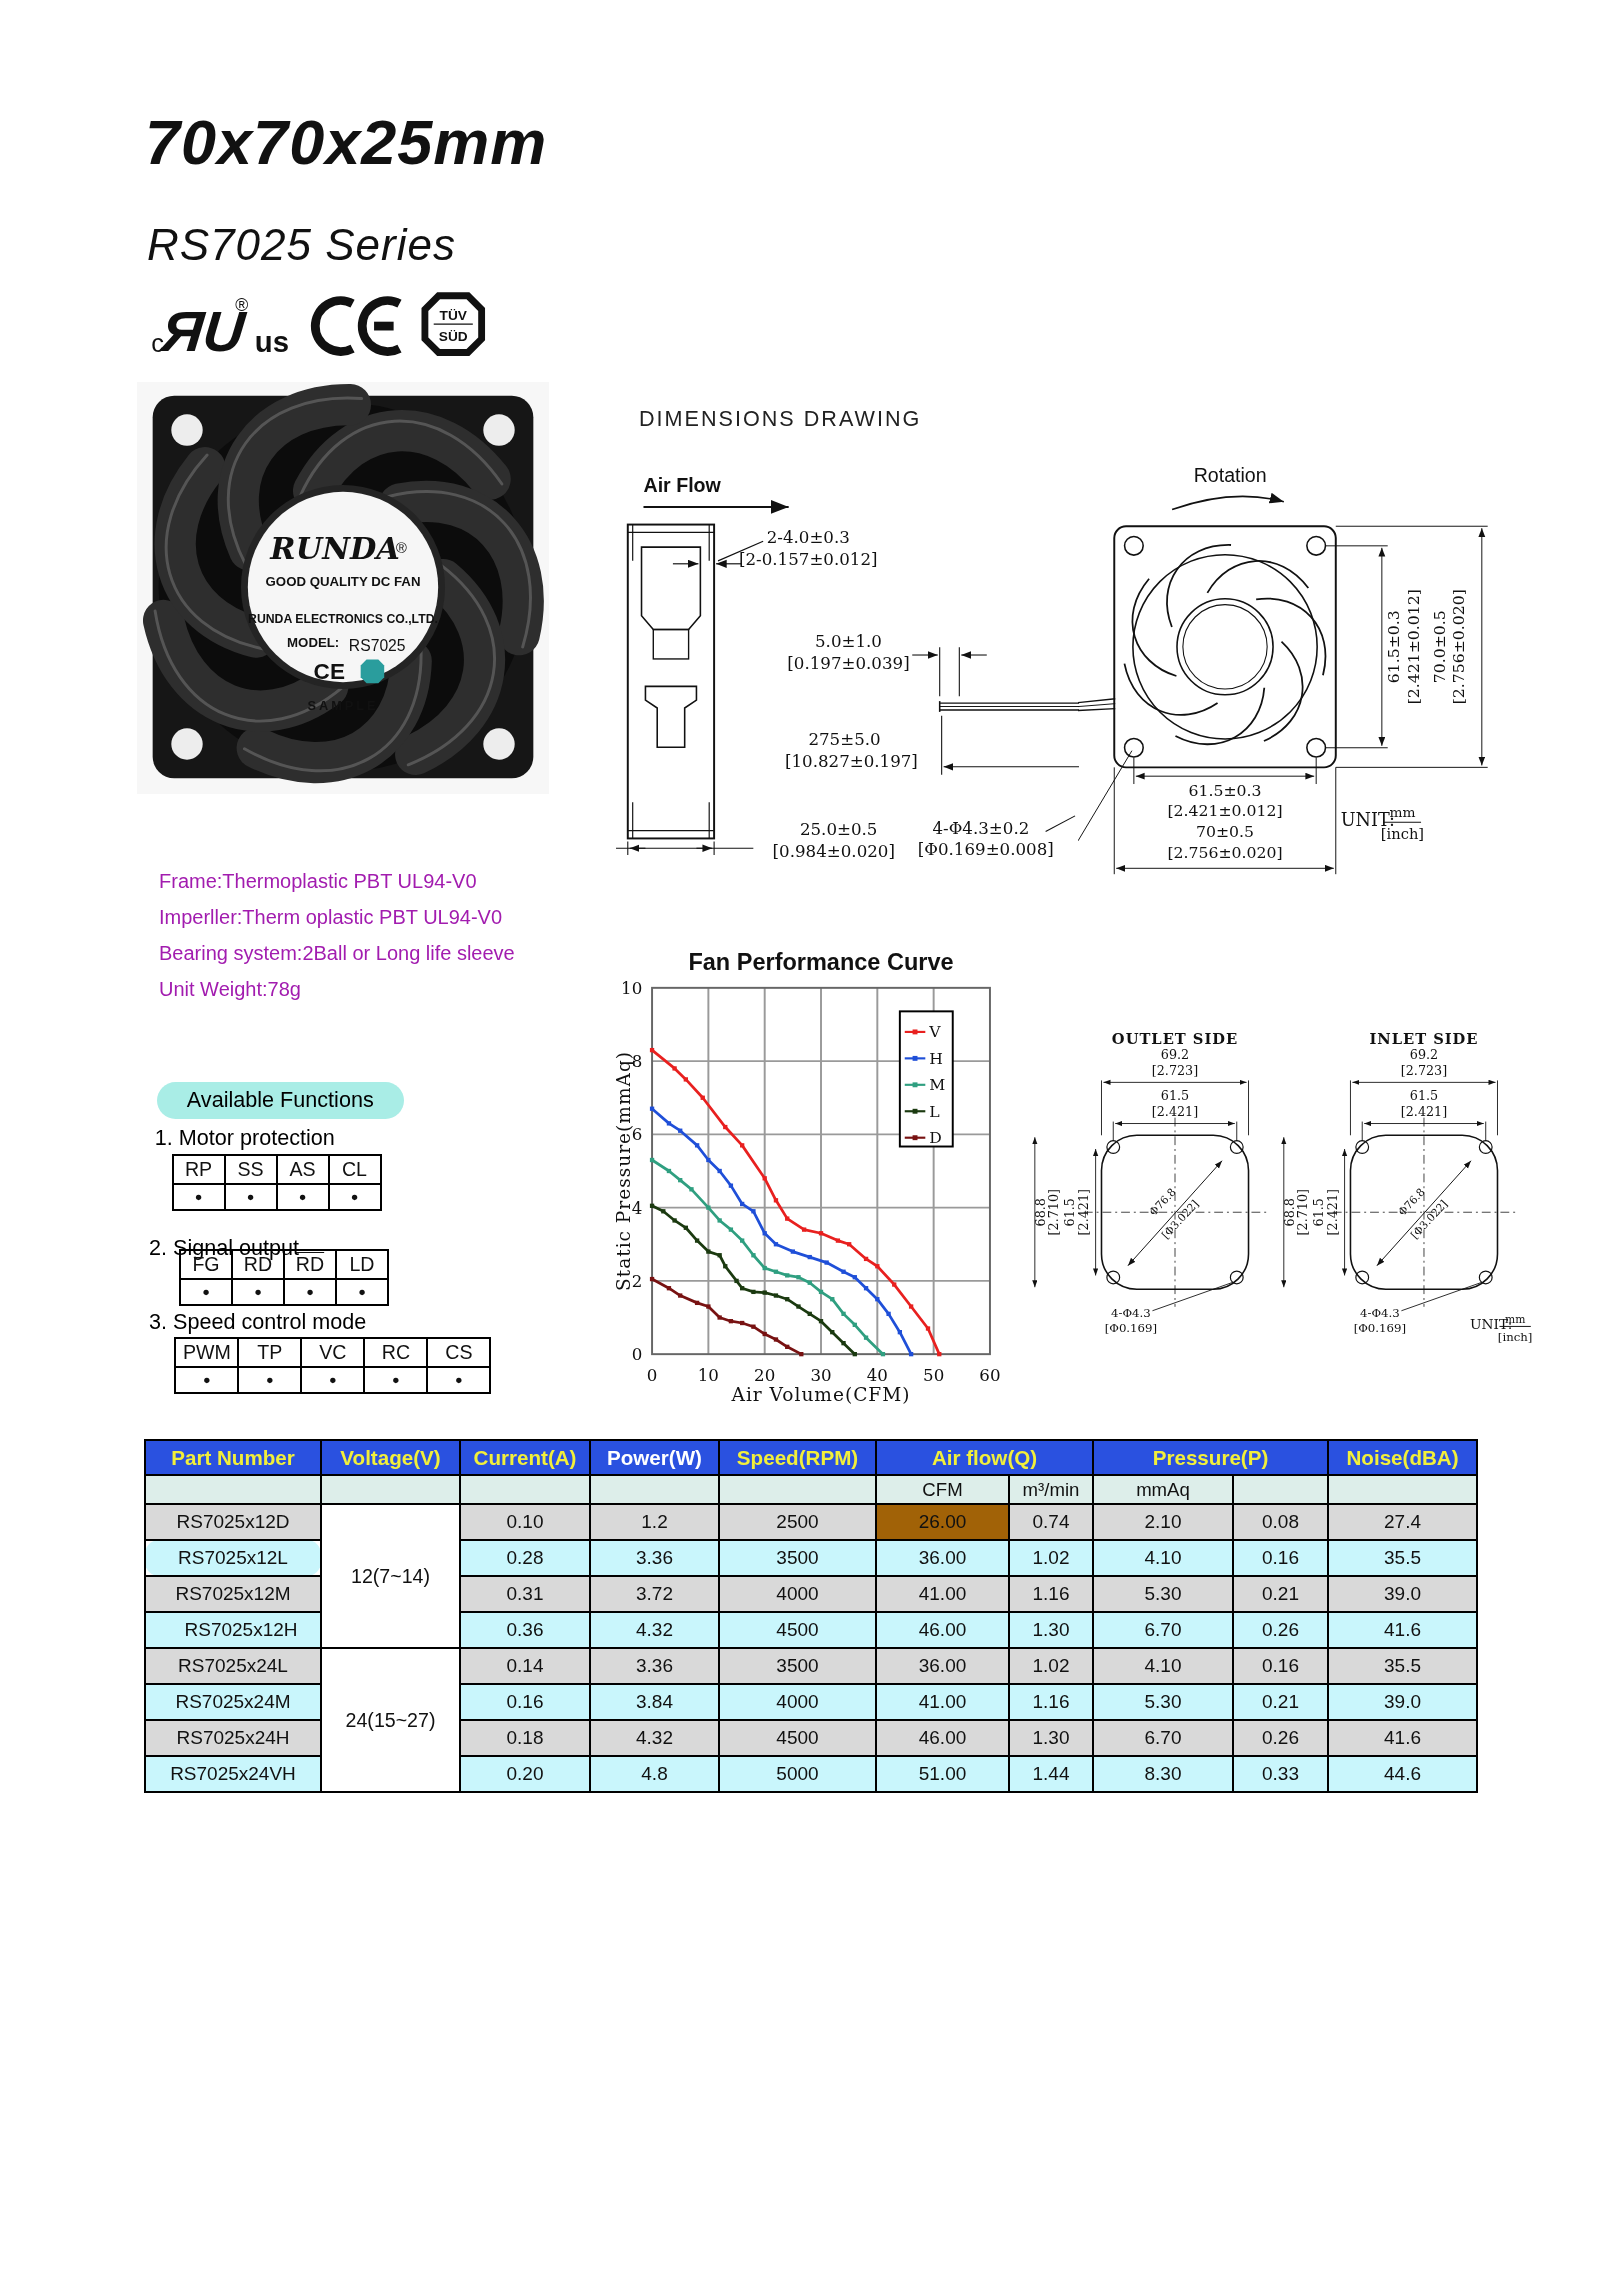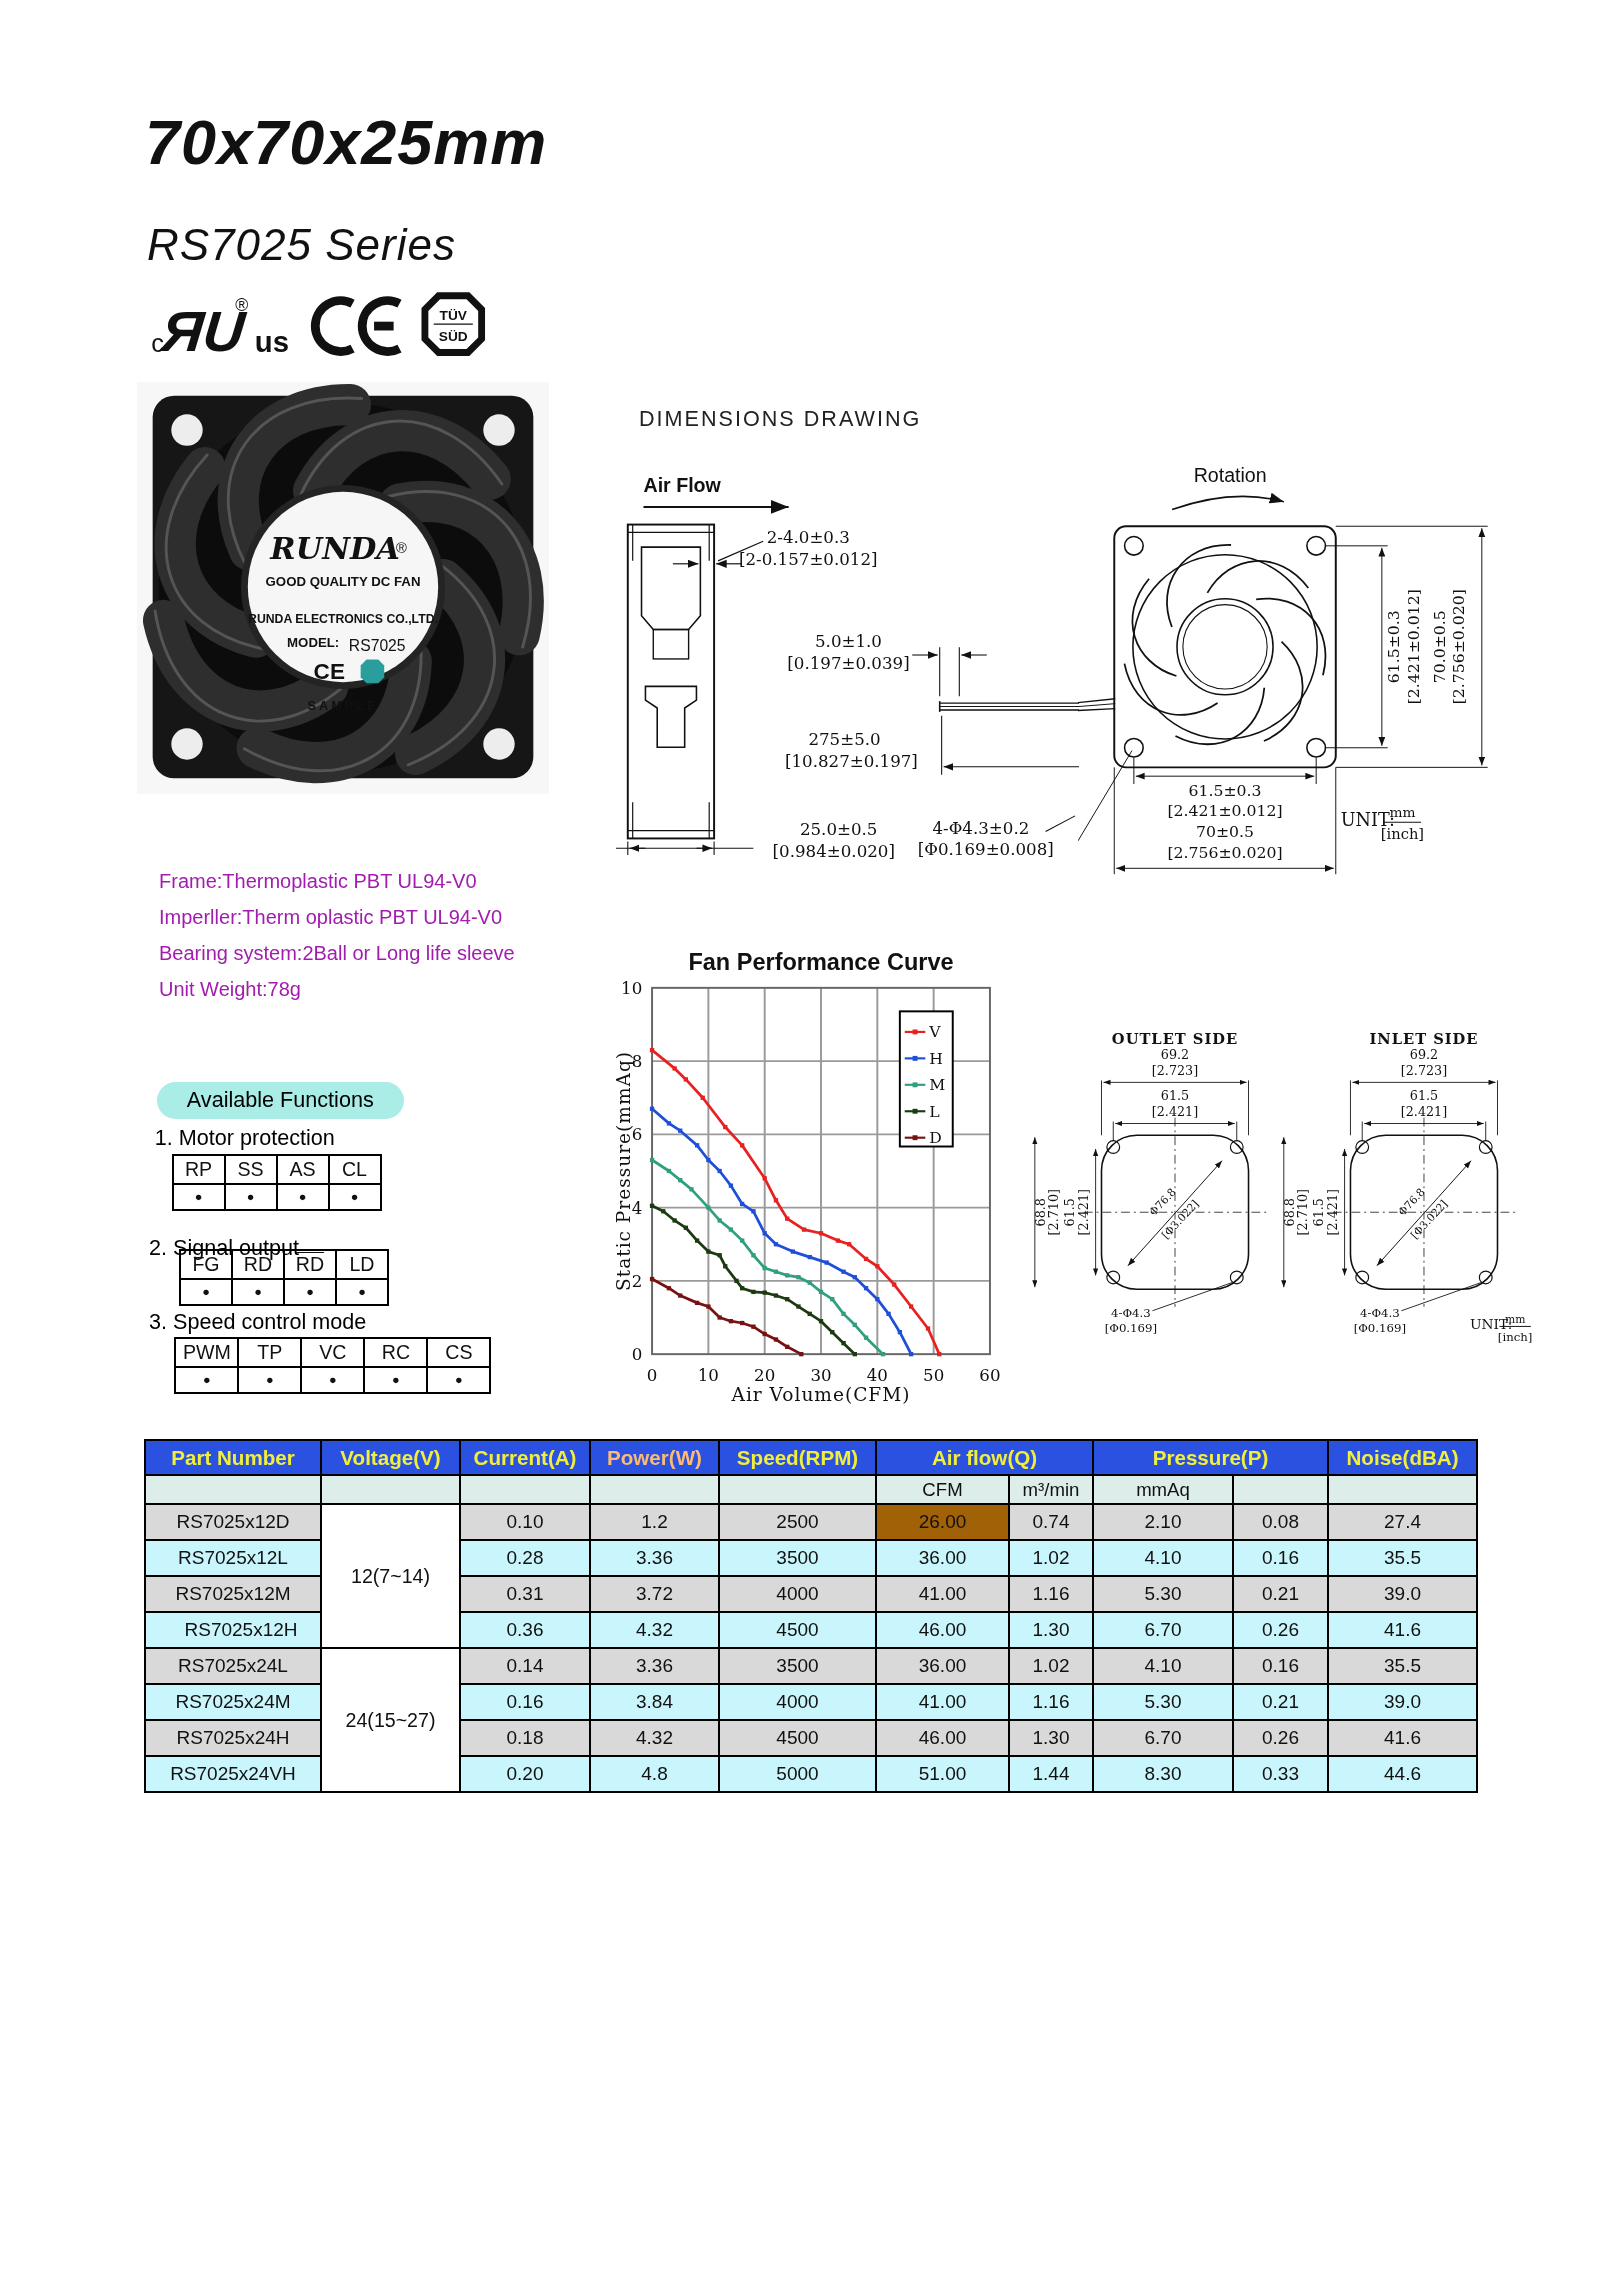--- a/index.html
+++ b/index.html
@@ -519,21 +519,21 @@
           <col style="width: 84px;">
           <col style="width: 140px;">
           <col style="width: 95px;">
           <col style="width: 149px;">
         </colgroup>
         <thead>
           <tr class="h1">
             <th colspan="1" style="background: rgb(42, 81, 224); color: rgb(242, 239, 58);">Part Number</th>
             <th colspan="1" style="background: rgb(42, 81, 224); color: rgb(242, 239, 58);">Voltage(V)</th>
             <th colspan="1" style="background: rgb(42, 81, 224); color: rgb(242, 239, 58);">Current(A)</th>
-            <th colspan="1" style="background: rgb(42, 81, 224); color: #fdba74;">Power(W)</th>
+            <th colspan="1" style="background: rgb(42, 81, 224); color: #ffffff;">Power(W)</th>
             <th colspan="1" style="background: rgb(42, 81, 224); color: rgb(242, 239, 58);">Speed(RPM)</th>
             <th colspan="2" style="background: rgb(42, 81, 224); color: rgb(242, 239, 58);">Air flow(Q)</th>
             <th colspan="2" style="background: rgb(42, 81, 224); color: rgb(242, 239, 58);">Pressure(P)</th>
             <th colspan="1" style="background: rgb(42, 81, 224); color: rgb(242, 239, 58);">Noise(dBA)</th>
           </tr>
           <tr class="h2">
             <td style="background: rgb(221, 238, 234);"></td>
             <td style="background: rgb(221, 238, 234);"></td>
             <td style="background: rgb(221, 238, 234);"></td>
             <td style="background: rgb(221, 238, 234);"></td>
@@ -552,21 +552,21 @@
             <td style="background: rgb(217, 217, 217);">0.10</td>
             <td style="background: rgb(217, 217, 217);">1.2</td>
             <td style="background: rgb(217, 217, 217);">2500</td>
             <td style="background: #a16207; margin-top: 24px;">26.00</td>
             <td style="background: rgb(217, 217, 217);">0.74</td>
             <td style="background: rgb(217, 217, 217);">2.10</td>
             <td style="background: rgb(217, 217, 217);">0.08</td>
             <td style="background: rgb(217, 217, 217);">27.4</td>
           </tr>
           <tr>
-            <td style="background: rgb(201, 246, 252);">RS7025x12L</td>
+            <td style="background: rgb(201, 246, 252); border-radius: 14px;">RS7025x12L</td>
             <td style="background: rgb(201, 246, 252);">0.28</td>
             <td style="background: rgb(201, 246, 252);">3.36</td>
             <td style="background: rgb(201, 246, 252);">3500</td>
             <td style="background: rgb(201, 246, 252);">36.00</td>
             <td style="background: rgb(201, 246, 252);">1.02</td>
             <td style="background: rgb(201, 246, 252);">4.10</td>
             <td style="background: rgb(201, 246, 252);">0.16</td>
             <td style="background: rgb(201, 246, 252);">35.5</td>
           </tr>
           <tr>

